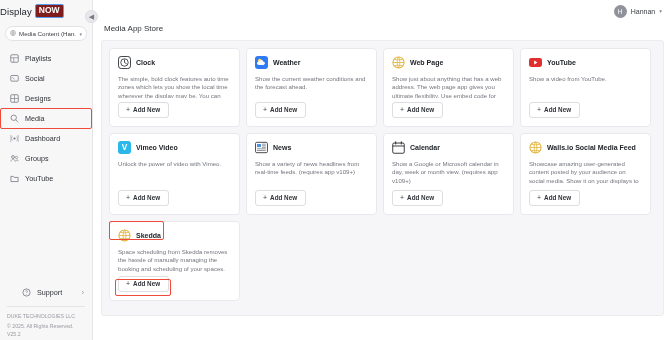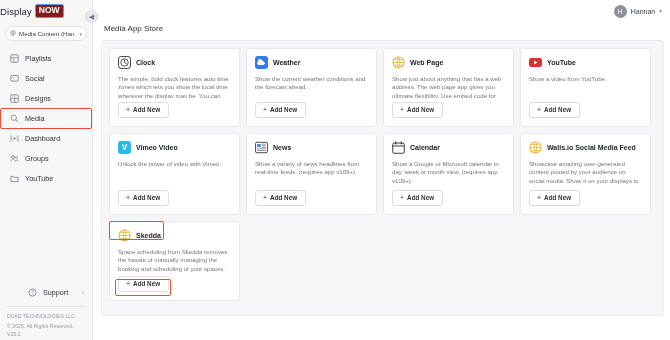--- a/index.html
+++ b/index.html
@@ -69,21 +69,21 @@
   .highlight-media {
     position: absolute;
     left: 0px; top: 108px; width: 92px; height: 21px;
     border: 1.6px solid #ee4b3a; border-radius: 2px;
     pointer-events: none; z-index: 9;
   }
 
   .sidebar-bottom { margin-top: auto; }
   .support-row {
     height: 19px; display: flex; align-items: center;
-    gap: 6px; padding: 0 8px 0 28px;
+    gap: 6px; padding: 0 8px 0 22px;
     font-size: 7.2px; color: #2f3237; cursor: pointer;
   }
   .support-row .ic { width: 9px; height: 9px; color:#6e727a; display:flex;align-items:center;justify-content:center;}
   .support-row .spacer { flex: 1; }
   .support-row .arrow { font-size: 6.5px; color: #8b8b94; }
   .sb-divider { height: 1px; background: #e4e4e8; margin: 4px 7px 5px 7px; }
   .footer-text { padding: 0 7px 2px 7px; font-size: 5.2px; color: #9a9aa2; line-height: 8px; }
 
   
   .main { flex: 1; height: 316px; background: #ffffff; display: flex; flex-direction: column; position: relative; }

